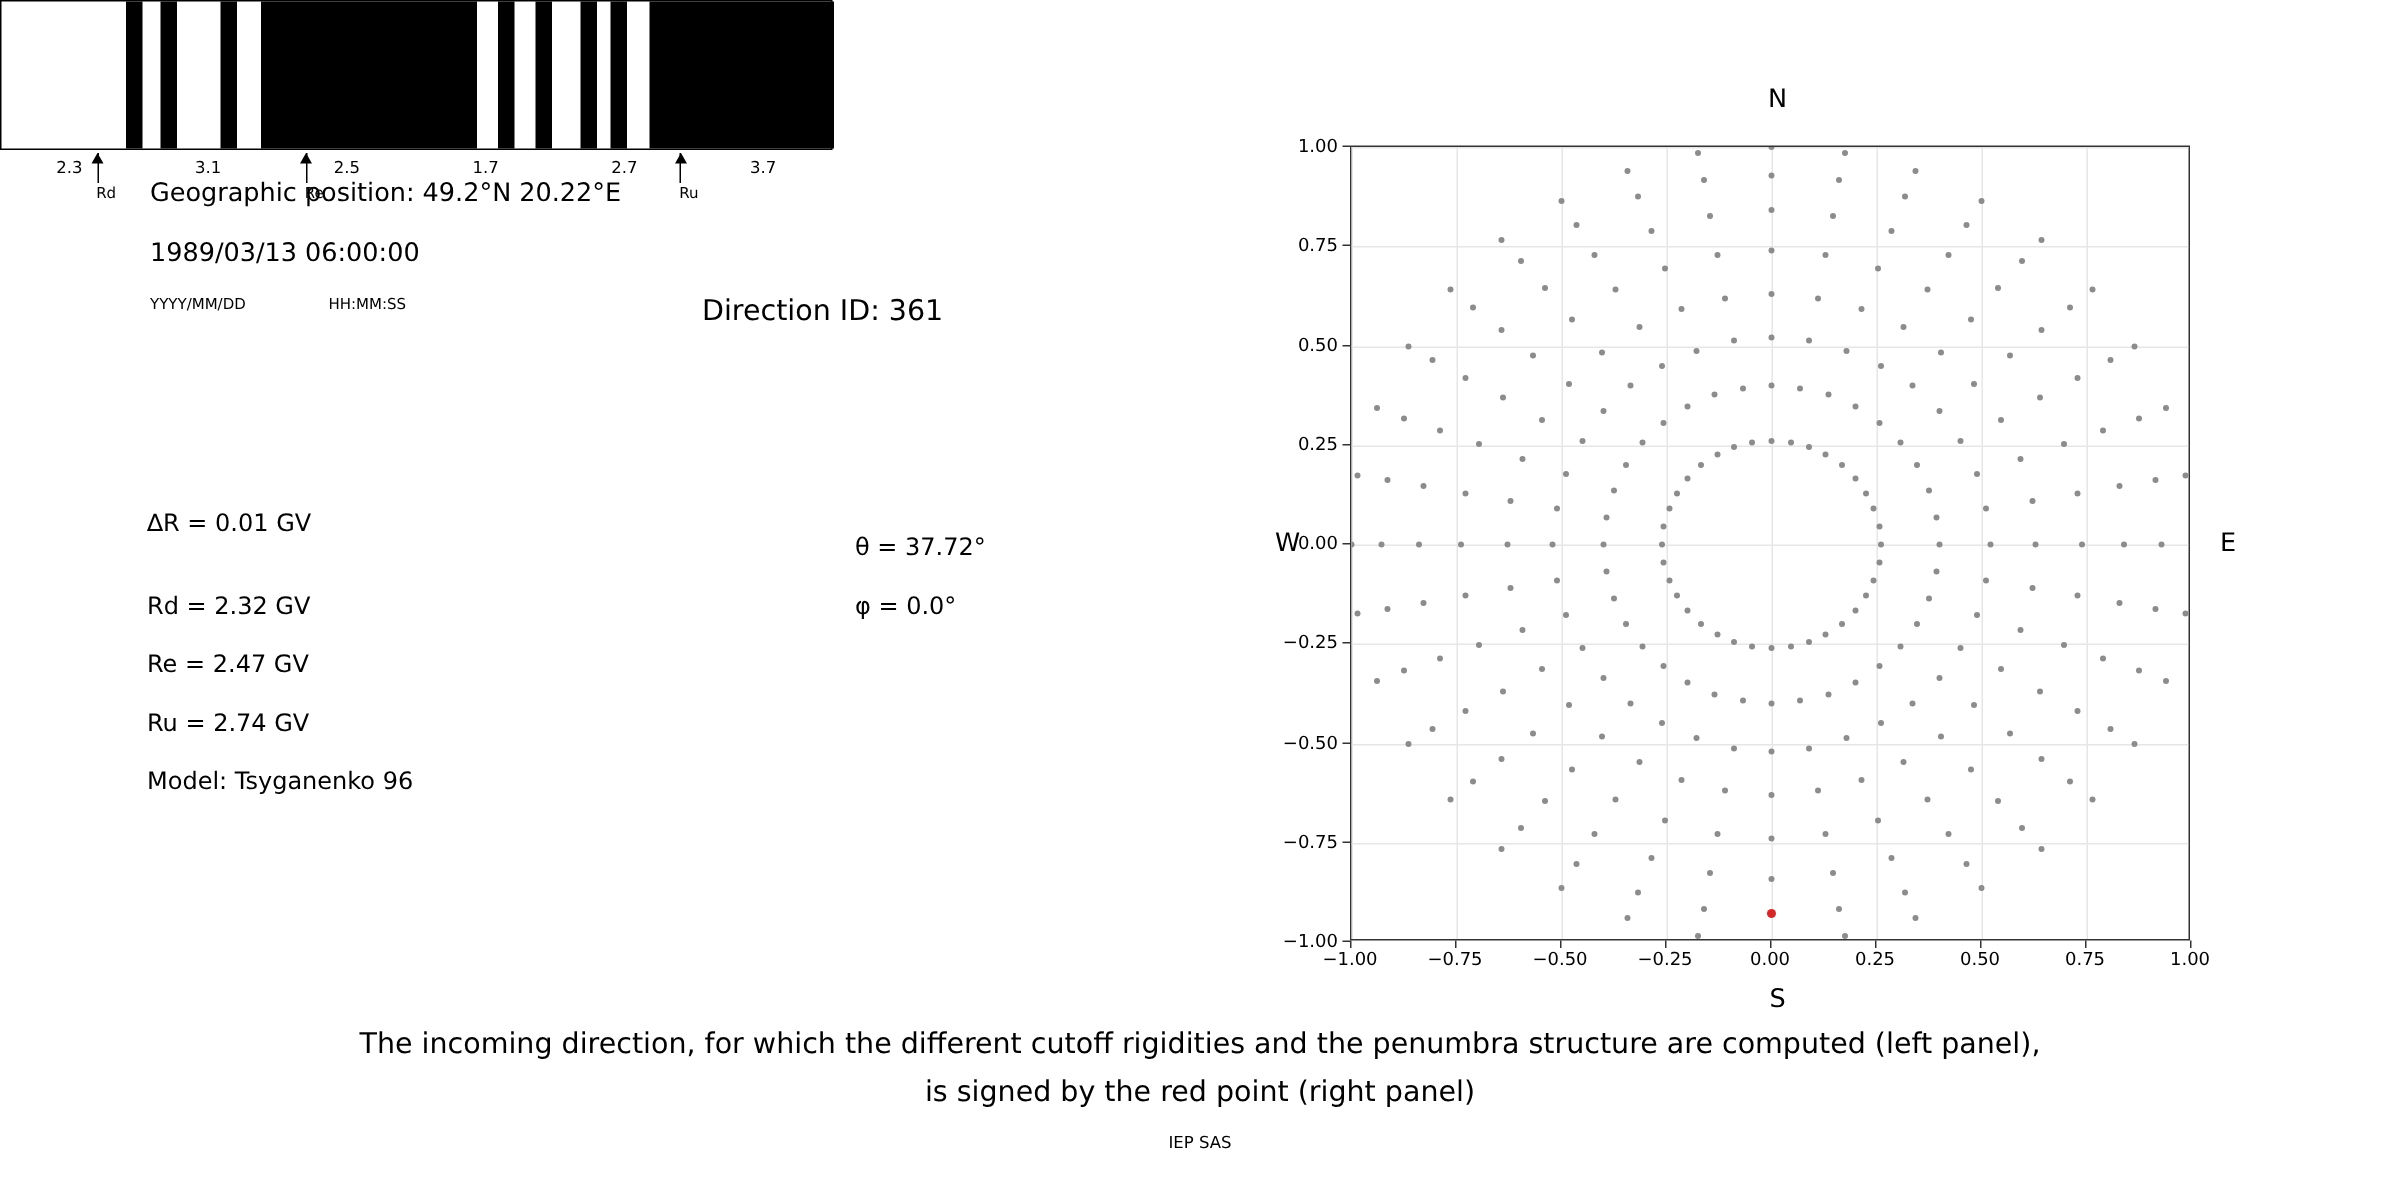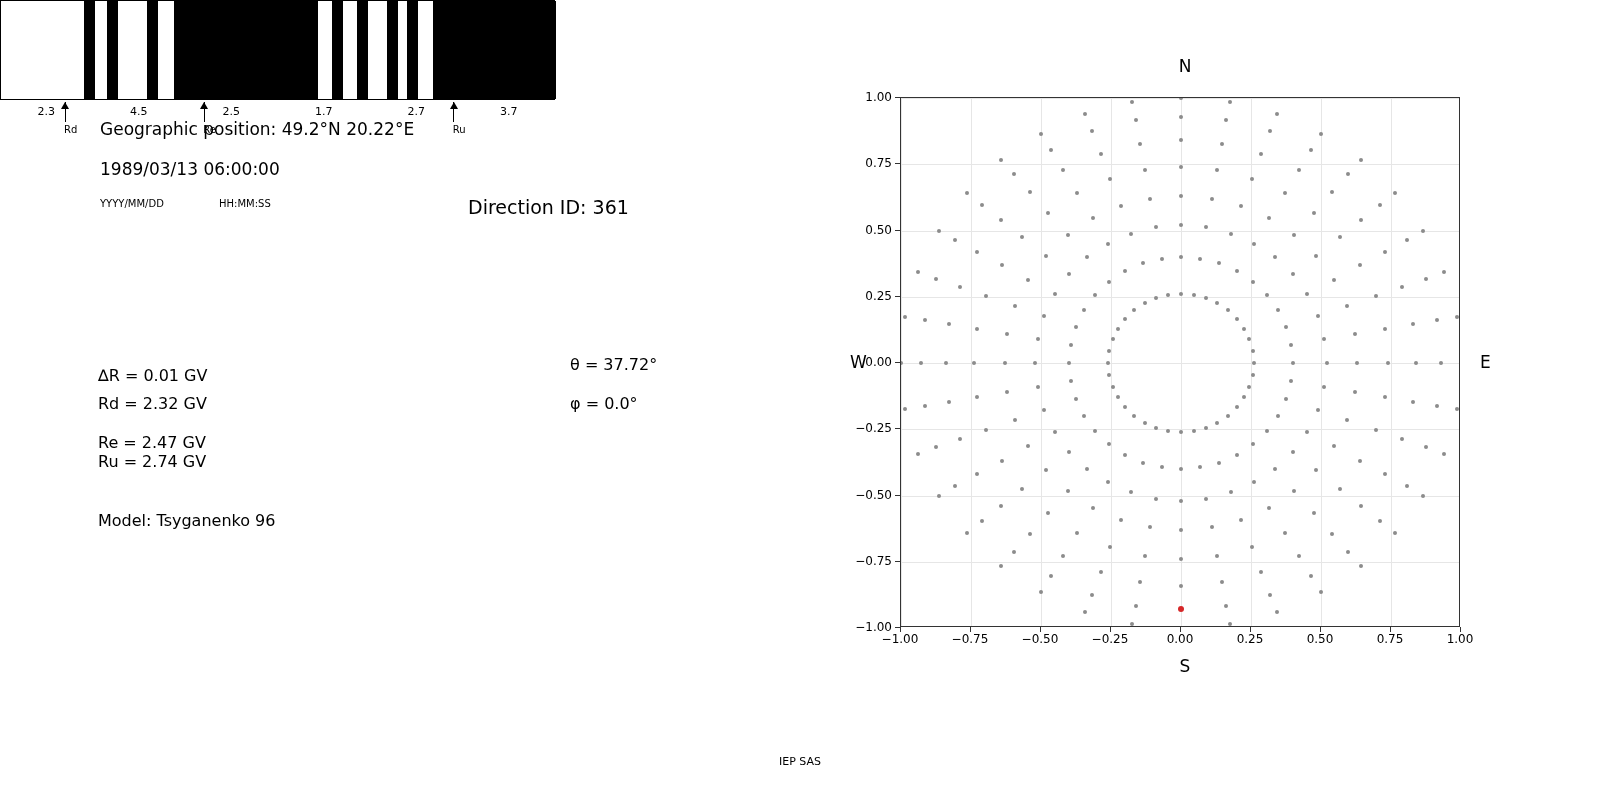--- a/index.html
+++ b/index.html
@@ -42,24 +42,24 @@
     position:absolute;left:-3.5px;top:0;width:0;height:0;
     border-left:4px solid transparent;border-right:4px solid transparent;
     border-bottom:7px solid #000;
   }
   .marker .mlabel{
     position:absolute;top:22px;left:-9px;width:30px;text-align:center;font-size:10px;
   }
 
   
   .stat{position:absolute;font-size:16px;}
-  #stat-dR{left:98px;top:366px;}
+  #stat-dR{left:98px;top:339px;}
   #stat-Rd{left:98px;top:394px;}
   #stat-Re{left:98px;top:433px;}
-  #stat-Ru{left:98px;top:452px;}
+  #stat-Ru{left:98px;top:472px;}
   #stat-model{left:98px;top:511px;}
   #stat-theta{left:570px;top:355px;}
   #stat-phi{left:570px;top:394px;}
 
   
   #right-panel{left:790px;top:40px;width:790px;height:620px;}
   #plot-box{
     position:absolute;left:110px;top:57px;width:560px;height:530px;
     border:1px solid #333;box-sizing:border-box;background:#fff;
     overflow:hidden;
@@ -102,21 +102,21 @@
         <div class="band" style="left: 145.688px; width: 11.1px;"></div>
         <div class="band" style="left: 173.437px; width: 143.375px;"></div>
         <div class="band" style="left: 330.687px; width: 11.1px;"></div>
         <div class="band" style="left: 355.663px; width: 11.1px;"></div>
         <div class="band" style="left: 386.187px; width: 11.1px;"></div>
         <div class="band" style="left: 405.612px; width: 11.1px;"></div>
         <div class="band" style="left: 432.437px; width: 122.562px;"></div>
       </div>
     <div id="penumbra-axis">
         <div class="tick-label" style="left: 31.25px; top: 105px; width: 30px; text-align: center;">2.3</div>
-        <div class="tick-label" style="left: 123.75px; top: 105px; width: 30px; text-align: center;">4.5</div>
+        <div class="tick-label" style="left: 123.75px; top: 105px; width: 30px; text-align: center;">3.1</div>
         <div class="tick-label" style="left: 216.25px; top: 105px; width: 30px; text-align: center;">2.5</div>
         <div class="tick-label" style="left: 308.75px; top: 105px; width: 30px; text-align: center;">1.7</div>
         <div class="tick-label" style="left: 401.25px; top: 105px; width: 30px; text-align: center;">2.7</div>
         <div class="tick-label" style="left: 493.75px; top: 105px; width: 30px; text-align: center;">3.7</div>
         <div class="marker" style="left: 64.75px; top: 102px;">
           <div class="arrow"></div>
           <div class="head"></div>
           <div class="mlabel">Rd</div>
         </div>
         <div class="marker" style="left: 203.5px; top: 102px;">
@@ -487,14 +487,16 @@
       <div class="xtick" style="left: 530px;">0.50</div>
       <div class="xtickmark" style="left: 530px; top: 587px;"></div>
       <div class="xtick" style="left: 600px;">0.75</div>
       <div class="xtickmark" style="left: 600px; top: 587px;"></div>
       <div class="xtick" style="left: 670px;">1.00</div>
       <div class="xtickmark" style="left: 670px; top: 587px;"></div>
     </div>
 </div>
 
 <div id="caption">
+  <div>The incoming direction, for which the different cutoff rigidities and the penumbra structure are computed (left panel),</div>
+  <div>is signed by the red point (right panel)</div>
 </div>
 <div id="footer">IEP SAS</div>
 
 </body></html>

